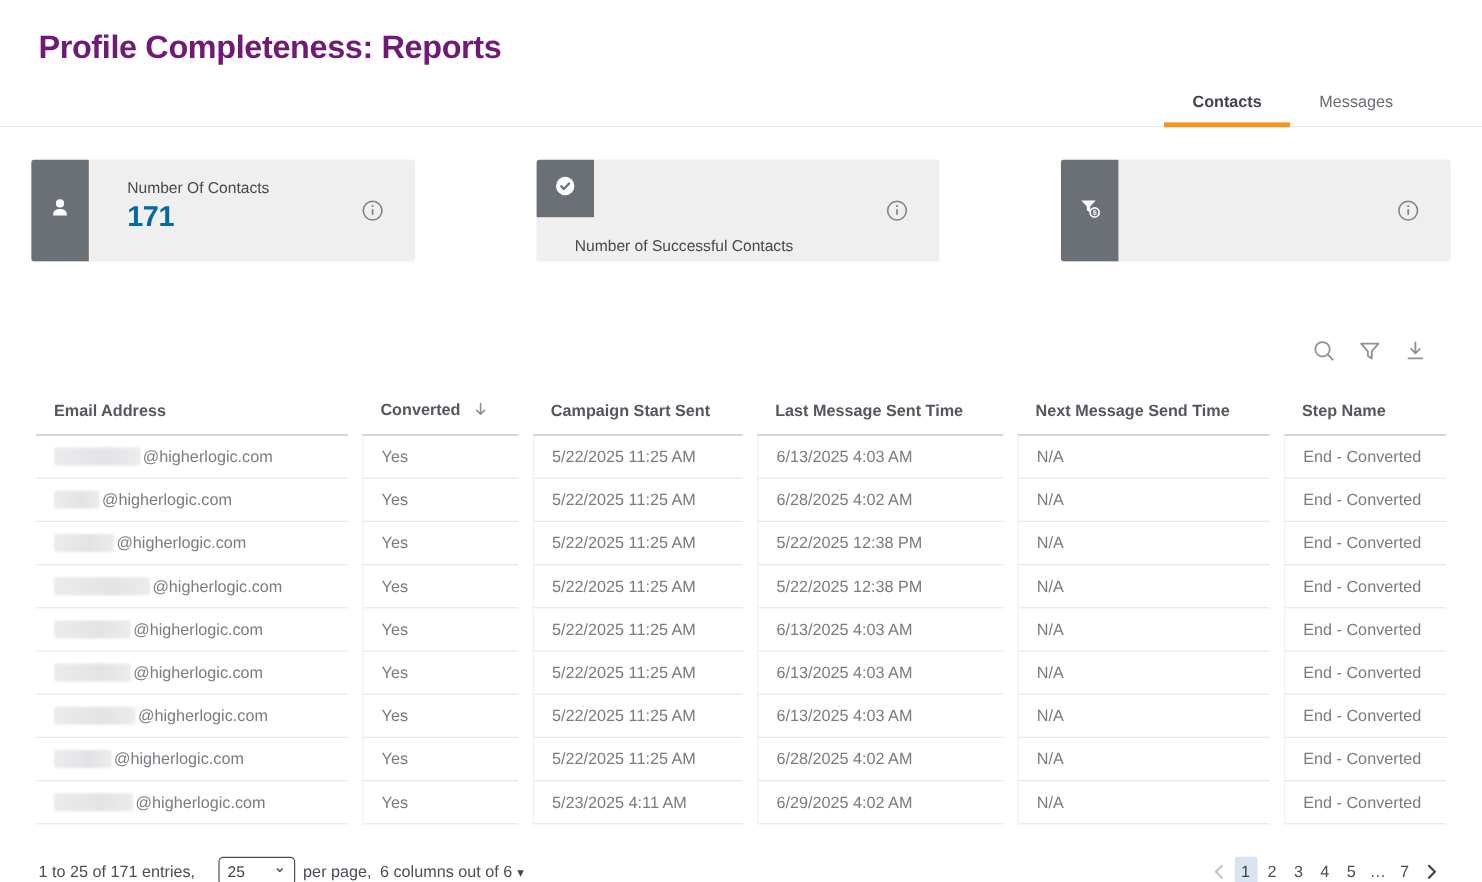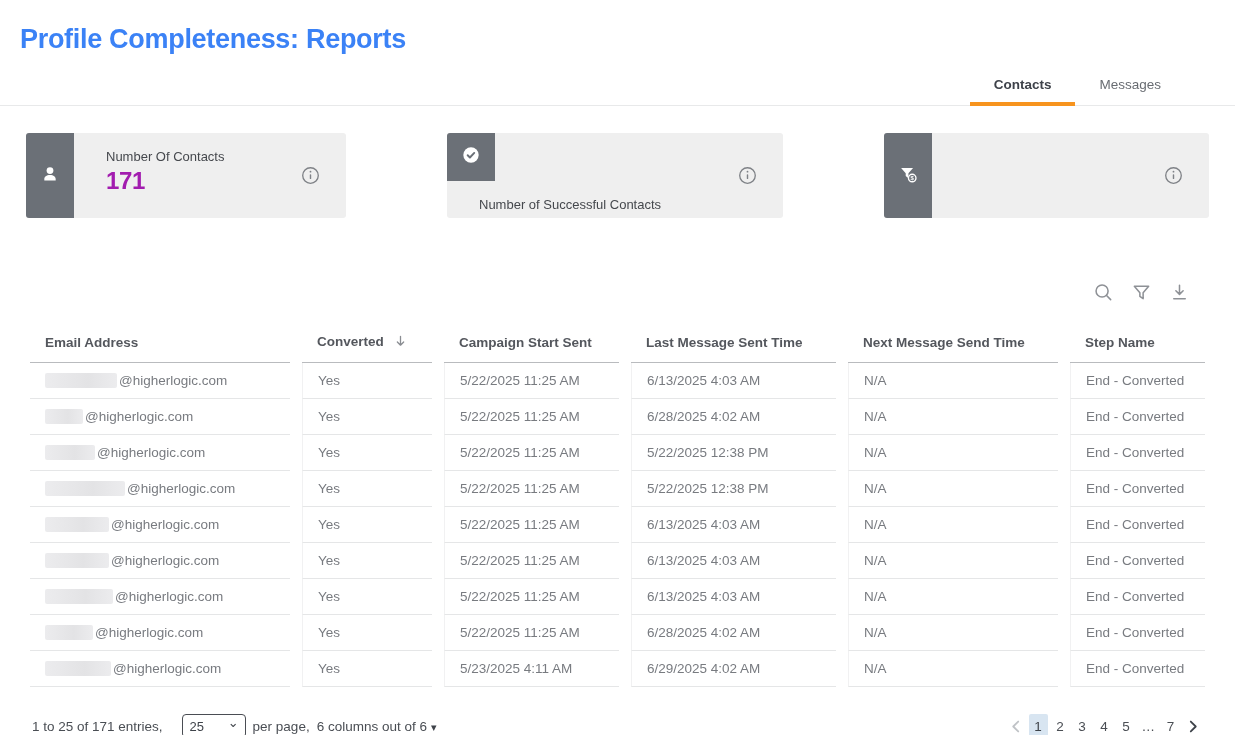--- a/index.html
+++ b/index.html
@@ -2,35 +2,35 @@
 <html><head>
 <meta charset="utf-8">
 <style>
   * { box-sizing: border-box; margin: 0; padding: 0; }
   html,body { width:1235px; height:735px; background:#ffffff; overflow:hidden; }
   body { font-family:"Liberation Sans", sans-serif; color:#3f434a; }
   .page { width:1235px; height:735px; position:relative; }
   .inner { padding:0 30px; }
 
   
-  .page-title { font-size:27px; font-weight:700; letter-spacing:-0.3px; color:#3b82f6; padding:24px 0 0 20px; }
+  .page-title { font-size:27px; font-weight:700; letter-spacing:-0.3px; color:#701a75; padding:24px 0 0 32px; }
 
   .tabs-bar { margin-top:16px; border-bottom:1px solid #e8e9ea; display:flex; justify-content:flex-end; padding-right:50px; }
   .tab { position:relative; padding:6px 24px 13px; font-size:13.5px; color:#686c72; cursor:pointer; }
   .tab.active { color:#3e424a; font-weight:700; }
   .tab.active::after { content:""; position:absolute; left:0; right:0; bottom:-1px; height:4px; background:#f7941e; }
 
   
   .cards { display:flex; justify-content:space-between; margin:27px 26px 0 26px; }
   .card { height:85px; background:#efefef; border-radius:3px; display:flex; overflow:hidden; position:relative; }
   .card-1 { width:320px; } .card-2 { width:336px;flex-direction:column; } .card-3 { width:325px; }
   .card-band { width:48px; background:#6b7077; flex:0 0 48px; display:flex; align-items:center; justify-content:center; }
   .card-body { padding:16px 0 0 32px; }
   .card-label { font-size:13px; color:#45484d; }
-  .card-value { font-size:24px; font-weight:700; color:#a21caf; margin-top:3px; letter-spacing:-0.3px; }
+  .card-value { font-size:24px; font-weight:700; color:#0369a1; margin-top:3px; letter-spacing:-0.3px; }
   .card-info { position:absolute; right:26px; top:33px; width:19px; height:19px; cursor:pointer; }
 
   
   .table-toolbar { margin-top:62px; display:flex; justify-content:flex-end; gap:14px; padding-right:14px; }
   .tool-btn { width:24px; height:24px; background:none; border:none; cursor:pointer; display:flex; align-items:center; justify-content:center; }
 
   
   .table-wrap { margin-top:10px; overflow:hidden; }
   table { border-collapse:separate; border-spacing:12px 0; width:calc(100% + 24px); margin:12px -12px; table-layout:fixed; }
   th { text-align:left; font-size:13.5px; font-weight:700; color:#54575d; padding:8px 0 11px 15px; border-bottom:1px solid #b9bbbe; cursor:pointer; white-space:nowrap; }

